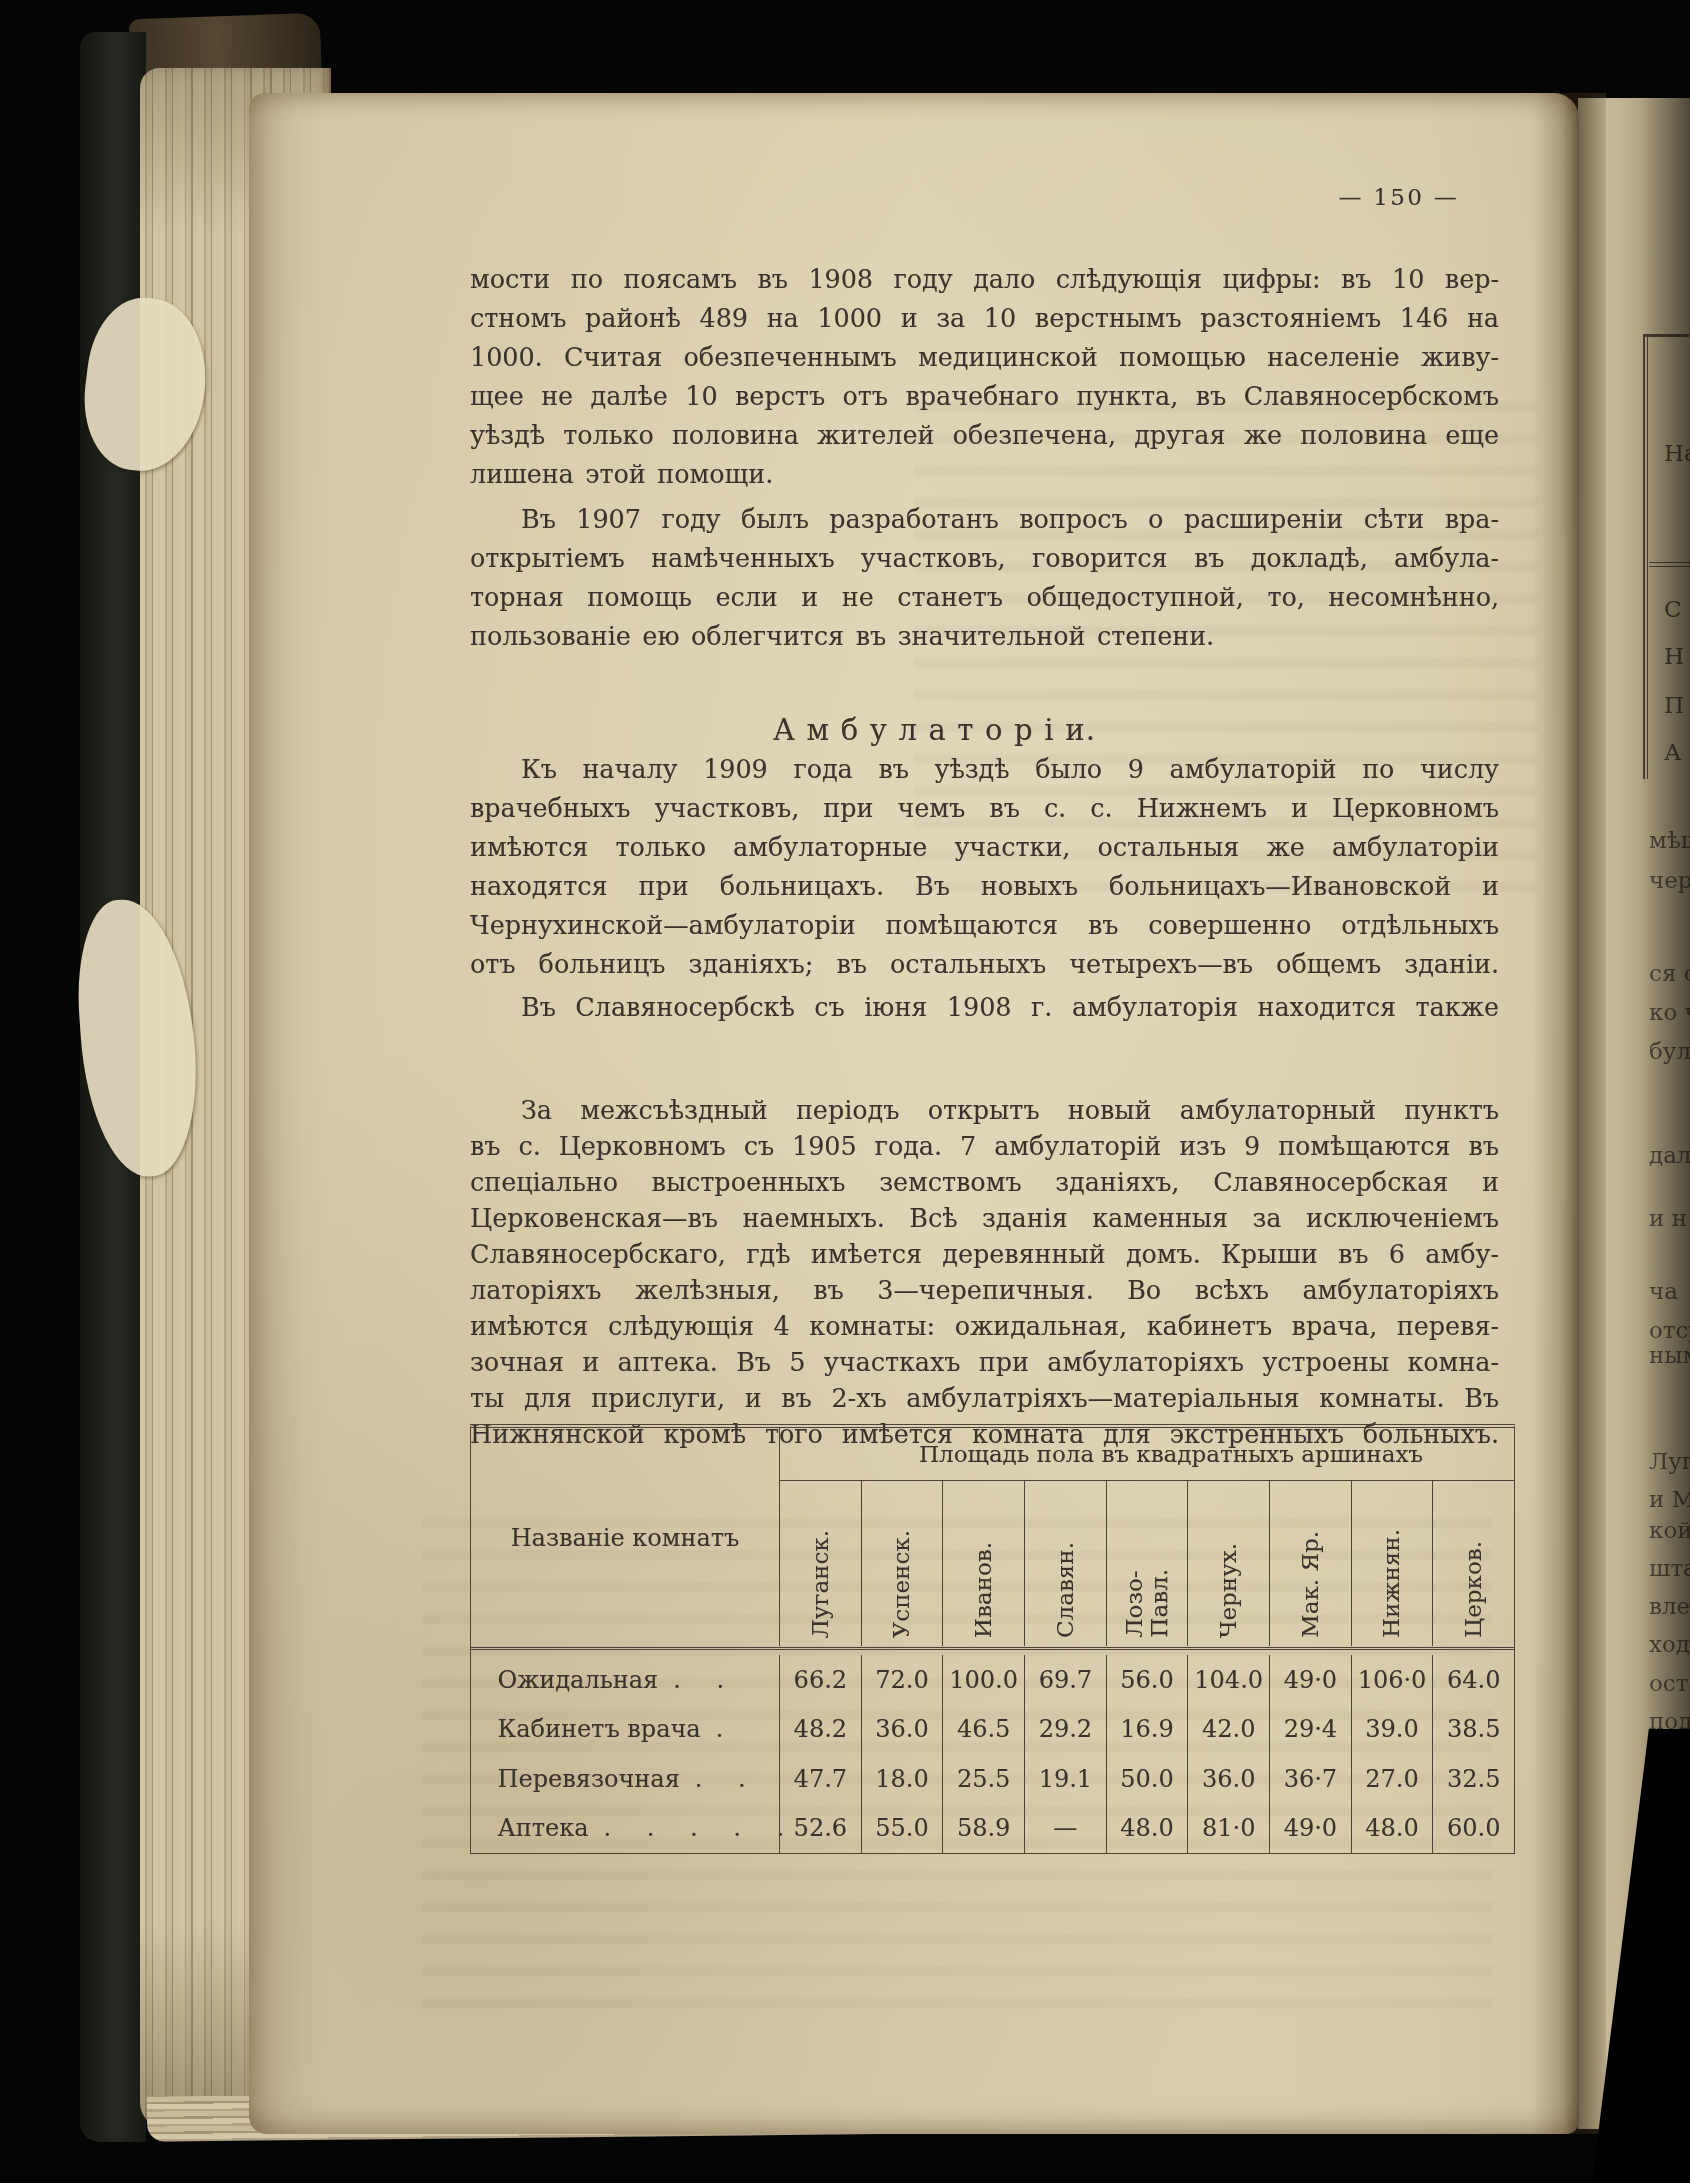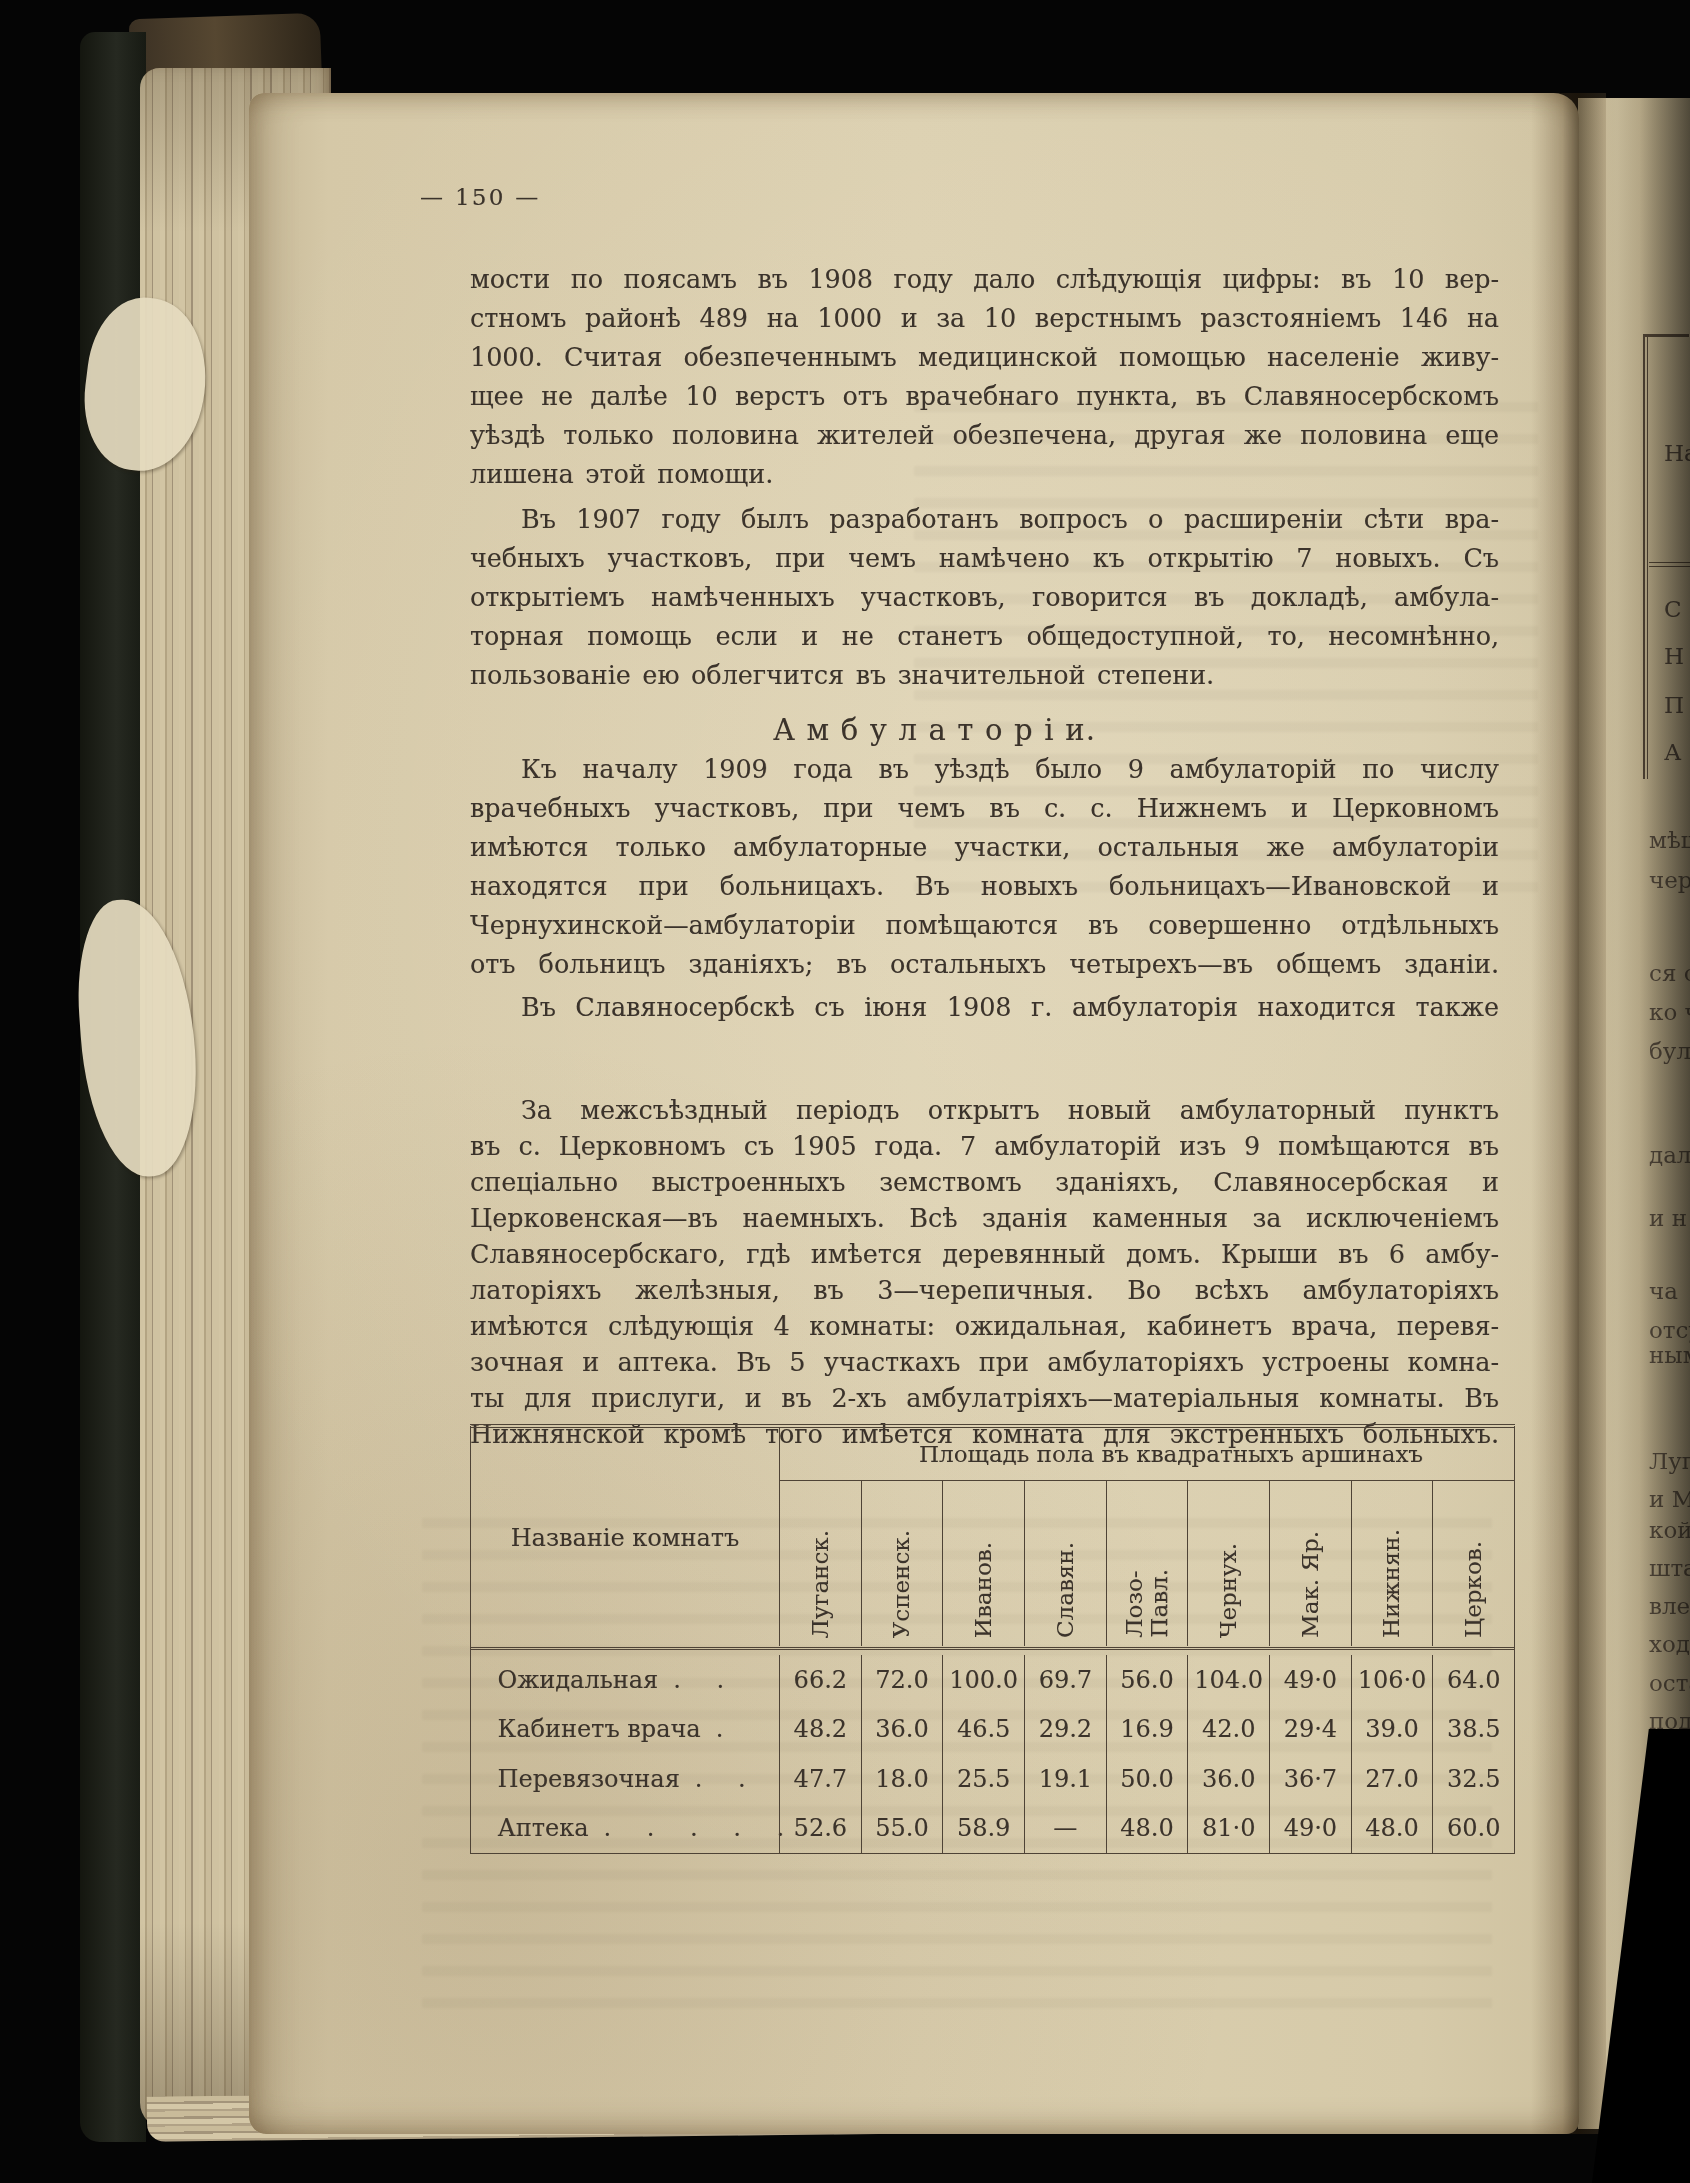--- a/index.html
+++ b/index.html
@@ -66,22 +66,22 @@
     text-shadow: 0.3px 0.3px 0 rgba(59,51,43,0.30);
   }
   .bleed {
     position: absolute; pointer-events: none; opacity: 0.07; filter: blur(0.9px);
     background: repeating-linear-gradient(0deg, transparent 0 22px, rgba(90,78,56,0.65) 22px 32px);
   }
   .bleed1 { left: 665px; top: 301px; width: 624px; height: 520px; }
   .bleed2 { left: 173px; top: 1417px; width: 1070px; height: 520px; }
 
   .page-number {
-    position: absolute; left: 171px; top: 91px; width: 1029px; height: 32px;
-    font-size: 23px; text-align: left; letter-spacing: 2.3px;
+    position: absolute; left: 181px; top: 91px; width: 1029px; height: 32px;
+    font-size: 23px; text-align: right; letter-spacing: 2.3px;
   }
 
   .para { position: absolute; left: 205px; width: 1029px; margin-left: 16px; }
   .line {
     height: 39px; overflow: hidden;
     font-size: 25.4px; line-height: 35px;
     text-align: justify; word-spacing: 3.5px;
   }
   .line::after { content: ""; display: inline-block; width: 100%; height: 0; }
   .line.last { text-align: left; }
@@ -242,21 +242,20 @@
       <div class="line">мости по поясамъ въ 1908 году дало слѣдующія цифры: въ 10 вер-</div>
       <div class="line">стномъ районѣ 489 на 1000 и за 10 верстнымъ разстояніемъ 146 на</div>
       <div class="line">1000. Считая обезпеченнымъ медицинской помощью населеніе живу-</div>
       <div class="line">щее не далѣе 10 верстъ отъ врачебнаго пункта, въ Славяносербскомъ</div>
       <div class="line">уѣздѣ только половина жителей обезпечена, другая же половина еще</div>
       <div class="line last">лишена этой помощи.</div>
     </div>
 
     <div class="para" style="top:409px;">
       <div class="line in">Въ 1907 году былъ разработанъ вопросъ о расширеніи сѣти вра-</div>
-      <div class="line">чебныхъ участковъ, при чемъ намѣчено къ открытію 7 новыхъ. Съ</div>
       <div class="line">открытіемъ намѣченныхъ участковъ, говорится въ докладѣ, амбула-</div>
       <div class="line">торная помощь если и не станетъ общедоступной, то, несомнѣнно,</div>
       <div class="line last">пользованіе ею облегчится въ значительной степени.</div>
     </div>
 
     <div class="heading">А м б у л а т о р і и.</div>
 
     <div class="para" style="top:659px;">
       <div class="line in">Къ началу 1909 года въ уѣздѣ было 9 амбулаторій по числу</div>
       <div class="line">врачебныхъ участковъ, при чемъ въ с. с. Нижнемъ и Церковномъ</div>

